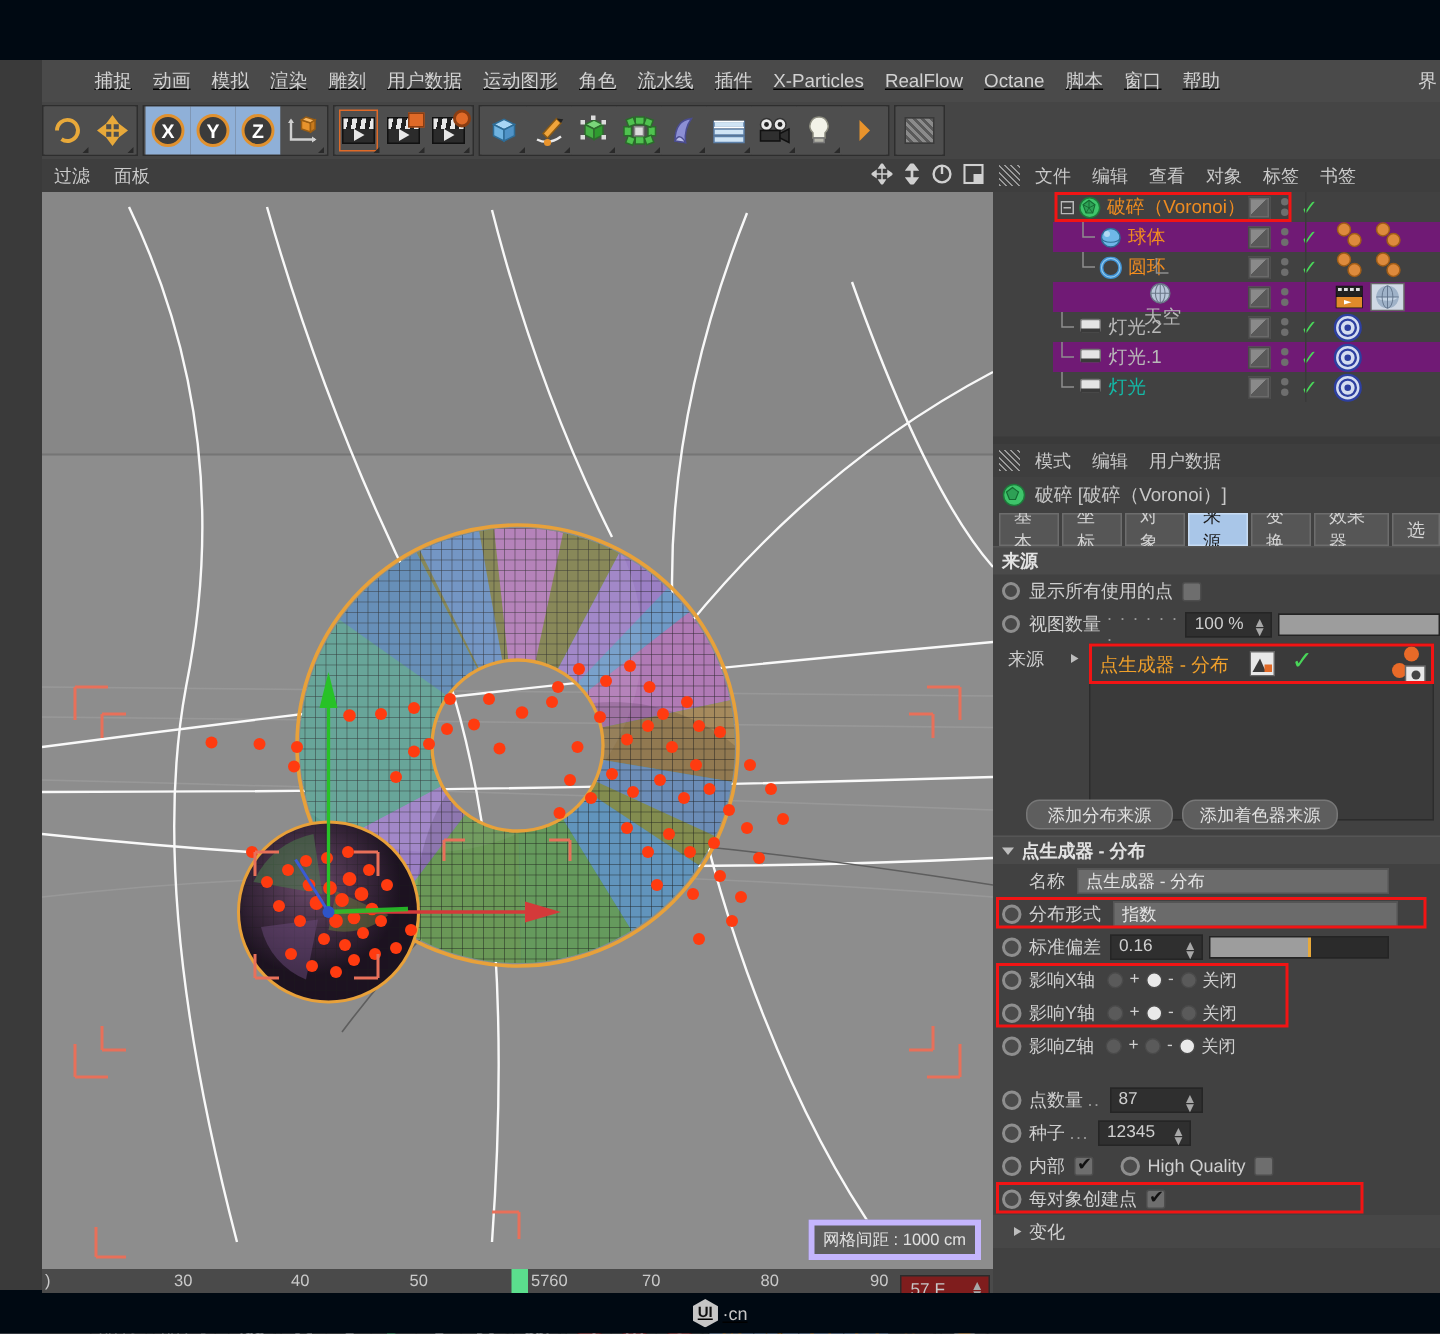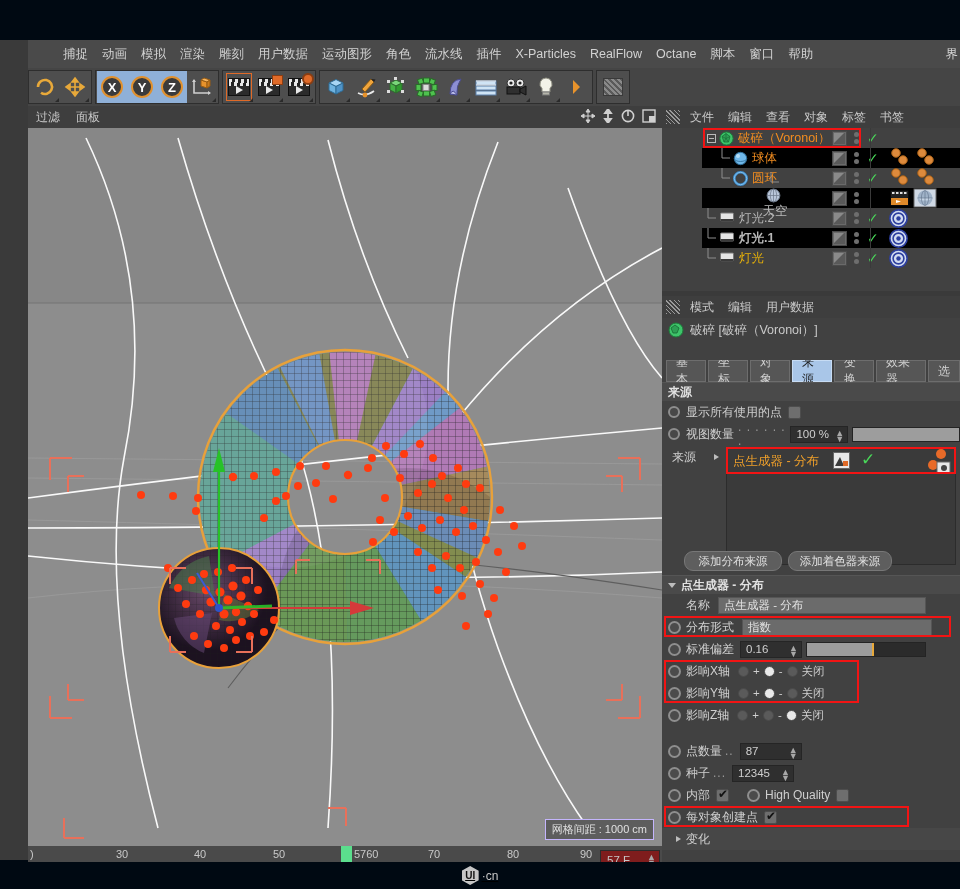--- a/index.html
+++ b/index.html
@@ -43,21 +43,21 @@
      background: repeating-linear-gradient(100deg,#e8e8e8 0 3px,#222 3px 6px); }
   .clap:after { content:""; position:absolute; left:7px; bottom:1px; width:0;height:0;
      border-left:7px solid #e8e8e8; border-top:4px solid transparent; border-bottom:4px solid transparent;}
 
   
   .vp-wrap { position: absolute; left: 28px; top: 66px; width: 634px; height: 740px; background:#2f2f2f; }
   .vp-header { height: 22px; background: #3e3e3e; display:flex; align-items:center; padding-left:8px; position:relative;}
   .vp-header .hm { color:#c9c9c9; font-size:12px; margin-right:16px; }
   .vp-icons { position:absolute; right:6px; top:3px; display:flex; gap:7px; align-items:center;}
   .vp-canvas { position:absolute; left:0; top:22px; width:634px; height:718px; background:#8a8a8a; overflow:hidden;}
-  .gridinfo { position:absolute; right:8px; bottom:6px; background:#5d5d5d; border:1px solid #c4b5fd;
+  .gridinfo { position:absolute; right:8px; bottom:6px; background:#5d5d5d; border:4px solid #c4b5fd;
      color:#e0e0e0; font-size:11px; padding:2px 6px; }
 
   
   .timeline { position:absolute; left:28px; top:806px; width:634px; height:32px; background:#4a4a4a;}
   .tl-ruler { position:absolute; left:0; top:0; width:570px; height:32px;}
   .tl-tick { position:absolute; top:2px; color:#c9c9c9; font-size:11px;}
   .tl-tickline { position:absolute; top:16px; width:1px; height:9px; background:#9a9a9a;}
   .tl-dots { position:absolute; left:0; top:24px; width:570px; height:5px;
      background-image: radial-gradient(#9a9a9a 35%, transparent 36%);
      background-size: 5.9px 5px; }
@@ -76,39 +76,39 @@
   .bgroup { display:flex; background:#4e4e4e; border:1px solid #2e2e2e; height:24px; margin-right:3px;}
 
   
   .om { position:absolute; left:662px; top:66px; width:298px; height:185px; background:#414141; }
   .om-menu { height:22px; background:#3e3e3e; display:flex; align-items:center; padding-left:4px;}
   .om-menu .mm { color:#c9c9c9; font-size:12px; margin:0 7px;}
   .hatch { width:14px; height:14px; background-image:
       repeating-linear-gradient(45deg,#9a9a9a 0 1px, transparent 1px 3px); margin-right:3px;}
   .om-rows { position:absolute; left:0; top:22px; width:298px; height:163px;padding-left:40px;}
   .om-row { height:20px; position:relative; display:flex; align-items:center; }
-  .om-row.alt { background:#000000; }
+  .om-row.alt { background:#701a75; }
   .om-row .name { font-size:12.5px; white-space:nowrap; }
   .om-cols { position:absolute; left:130px; top:0; width:168px; height:100%; display:flex; align-items:center;}
   .colsep { position:absolute; top:0; width:1px; height:100%; background:#3a3a3a;}
   .tagbox { width:15px; height:15px; background:#6a6a6a; border:1px solid #4a4a4a; position:relative;}
   .tagbox:after{content:"";position:absolute;left:1px;top:1px;width:11px;height:11px;
      background:linear-gradient(135deg,#8a8a8a 0 45%, #595959 46%);}
   .dot2 { display:flex; flex-direction:column; gap:2px; }
   .dot2 i { width:5px;height:5px;border-radius:50%;background:#6e6e6e; display:block;}
   .chk { color:#49d659; font-size:14px; font-weight:bold;}
   .om-hl { position:absolute; left:1px; top:0px; width:158px; height:20px; border:2px solid #f21414; pointer-events:none;}
 
   
   .am { position:absolute; left:662px; top:256px; width:298px; height:604px; background:#414141;}
   .am-menu { height:22px; background:#3e3e3e; display:flex; align-items:center; padding-left:4px;}
   .am-menu .mm { color:#c9c9c9; font-size:12px; margin:0 7px;}
   .am-title { height:24px; display:flex; align-items:center; padding-left:6px; background:#414141;}
   .am-title span.t { color:#c9c9c9; font-size:12.5px; margin-left:6px;}
-  .am-tabs { height:22px; display:flex; align-items:stretch; padding-left:4px; gap:2px; overflow:hidden;margin-top:18px;}
+  .am-tabs { height:22px; display:flex; align-items:stretch; padding-left:4px; gap:2px; overflow:hidden;}
   .am-tab { background:#565656; border:1px solid #6d6d6d; color:#d2d2d2; font-size:12px;
      padding:0 9px; display:flex; align-items:center; cursor:pointer;}
   .am-tab.sel { background:#a9c6e8; color:#1b1b1b; border-color:#c7dcf4;}
   .sect-head { height:19px; background:#4a4a4a; display:flex; align-items:center; padding-left:6px;
      color:#e2e2e2; font-size:12px; font-weight:bold; border-top:1px solid #555;}
   .row { height:22px; display:flex; align-items:center; padding-left:6px; position:relative;}
   .rdot { width:12px;height:12px;border-radius:50%; border:2px solid #8e8e8e; background:#484848;
      margin-right:6px; flex:none;}
   .lbl { color:#cfcfcf; font-size:12px; white-space:nowrap;}
   .cbox { width:13px;height:13px;background:#6e6e6e;border:1px solid #4d4d4d; border-radius:2px; margin-left:6px; position:relative;}
@@ -143,21 +143,21 @@
   .leftstrip { position:absolute; left:0; top:40px; width:28px; height:820px; background:#000912;}
 </style>
 </head>
 <body>
 
 <div class="leftstrip"></div>
 
 <div id="app">
 
   <div class="menubar">
-    <div id="menuItems" style="display:flex;align-items:center;">
+    <div id="menuItems" style="display:flex;align-items:center;text-decoration:underline;">
         <div class="menu-item">捕捉</div>
         <div class="menu-item">动画</div>
         <div class="menu-item">模拟</div>
         <div class="menu-item">渲染</div>
         <div class="menu-item">雕刻</div>
         <div class="menu-item">用户数据</div>
         <div class="menu-item">运动图形</div>
         <div class="menu-item">角色</div>
         <div class="menu-item">流水线</div>
         <div class="menu-item">插件</div>
@@ -932,21 +932,21 @@
                 <svg width="19" height="19" viewBox="0 0 19 19">
                   <circle cx="9.5" cy="9.5" r="8.6" fill="#d3dcf0" stroke="#2d3fa0" stroke-width="1.6"></circle>
                   <circle cx="9.5" cy="9.5" r="5.4" fill="none" stroke="#2d3fa0" stroke-width="1.6"></circle>
                   <circle cx="9.5" cy="9.5" r="2.2" fill="#2d3fa0"></circle>
                 </svg>
               </span>
             </span>
           </div>
         </div>
         <div class="om-row alt">
-          <div style="display: flex; align-items: center; padding-left: 4px; width: 130px; position: relative; font-weight: bold;">
+          <div style="display: flex; align-items: center; padding-left: 4px; width: 130px; position: relative;">
             <span style="width: 11px; height: 11px; display: inline-flex; align-items: center; justify-content: center; margin-right: 2px; color: rgb(185, 185, 185); font-size: 10px;">
               <svg width="11" height="20" viewBox="0 0 11 20">
                 <path d="M2 0 V10 H10" stroke="#8e8e8e" fill="none" stroke-width="1"></path>
               </svg>
             </span>
             <span style="display: inline-flex; margin-right: 4px;">
               <svg width="16" height="14" viewBox="0 0 16 14">
                 <rect x="1.5" y="2" width="13" height="8" rx="1" fill="#e4e4e4" stroke="#777"></rect>
                 <rect x="1.5" y="8" width="13" height="2.5" fill="#3a3a3a"></rect>
               </svg>
@@ -978,21 +978,21 @@
               <svg width="11" height="20" viewBox="0 0 11 20">
                 <path d="M2 0 V10 H10" stroke="#8e8e8e" fill="none" stroke-width="1"></path>
               </svg>
             </span>
             <span style="display: inline-flex; margin-right: 4px;">
               <svg width="16" height="14" viewBox="0 0 16 14">
                 <rect x="1.5" y="2" width="13" height="8" rx="1" fill="#e4e4e4" stroke="#777"></rect>
                 <rect x="1.5" y="8" width="13" height="2.5" fill="#3a3a3a"></rect>
               </svg>
             </span>
-            <span class="name" style="color: #eab308;">灯光</span>
+            <span class="name" style="color: #14b8a6;">灯光</span>
           </div>
           <div class="om-cols">
             <span class="tagbox" style="margin-right: 7px;"></span>
             <span class="dot2" style="margin-right: 8px;">
               <i></i>
               <i></i>
             </span>
             <span class="chk" style="width: 14px; display: inline-block;">✓</span>
             <span class="colsep" style="left: 38px;"></span>
             <span style="display: flex; align-items: center; gap: 2px; margin-left: 8px;">

